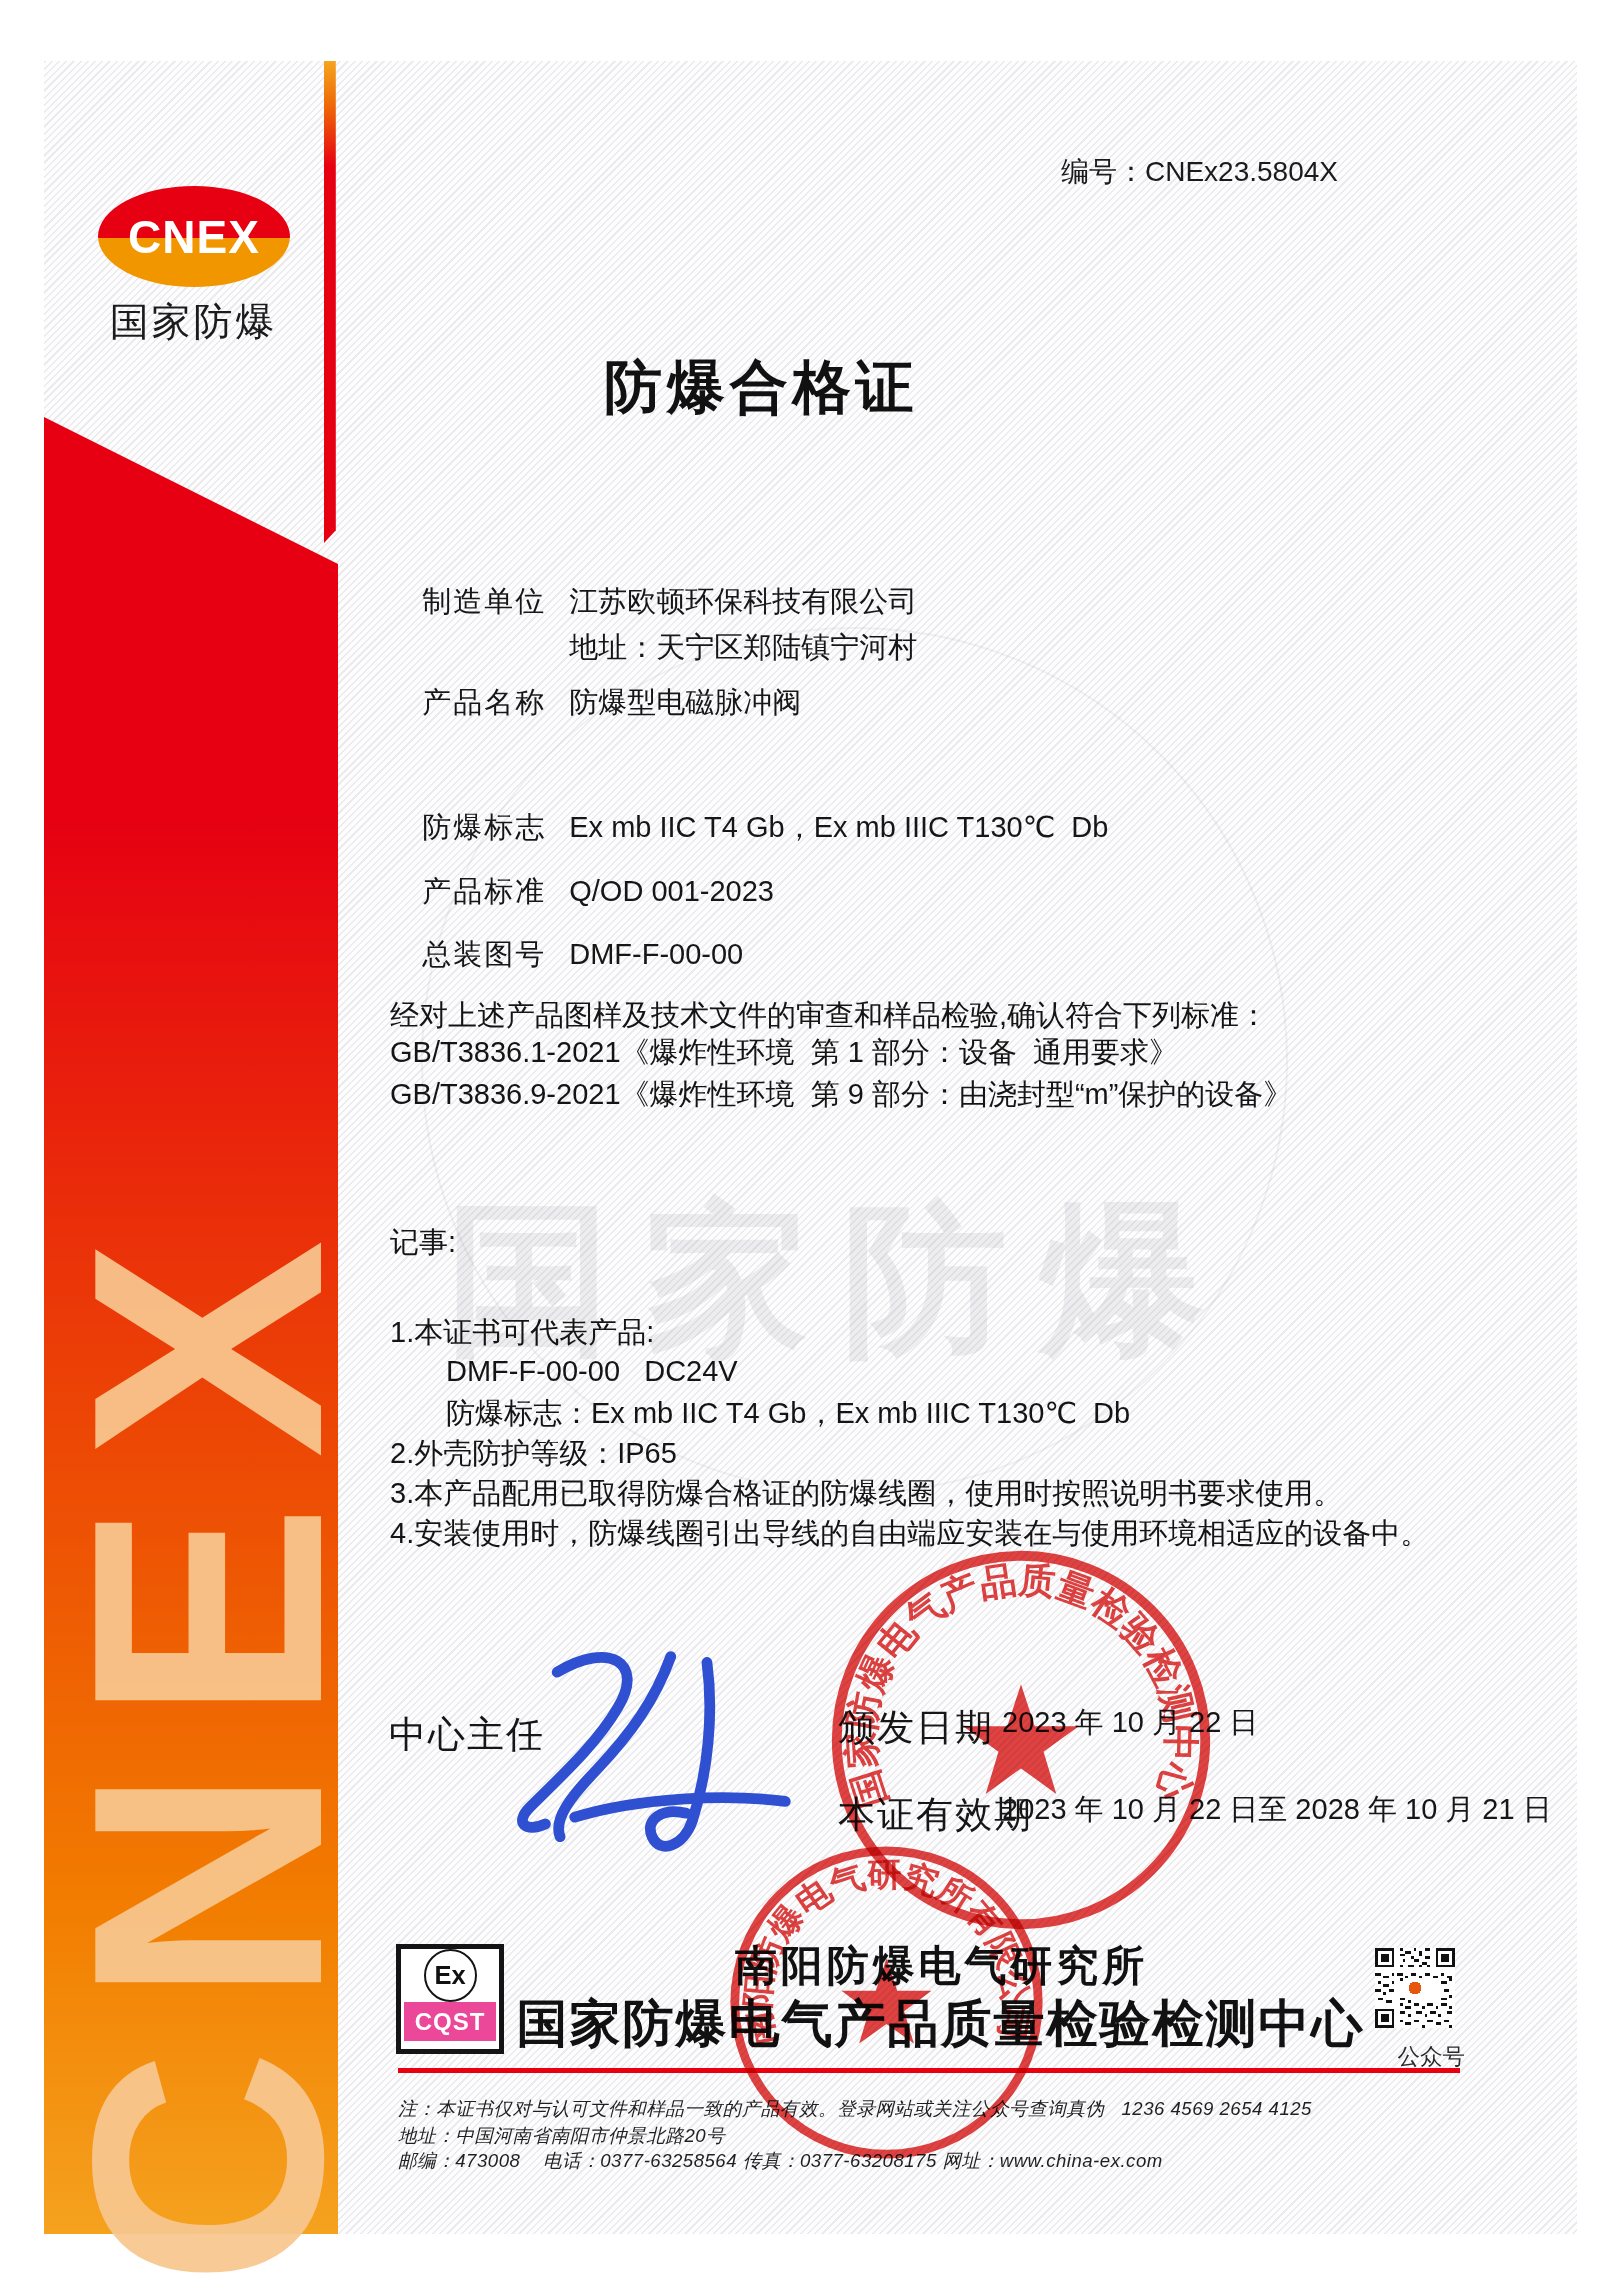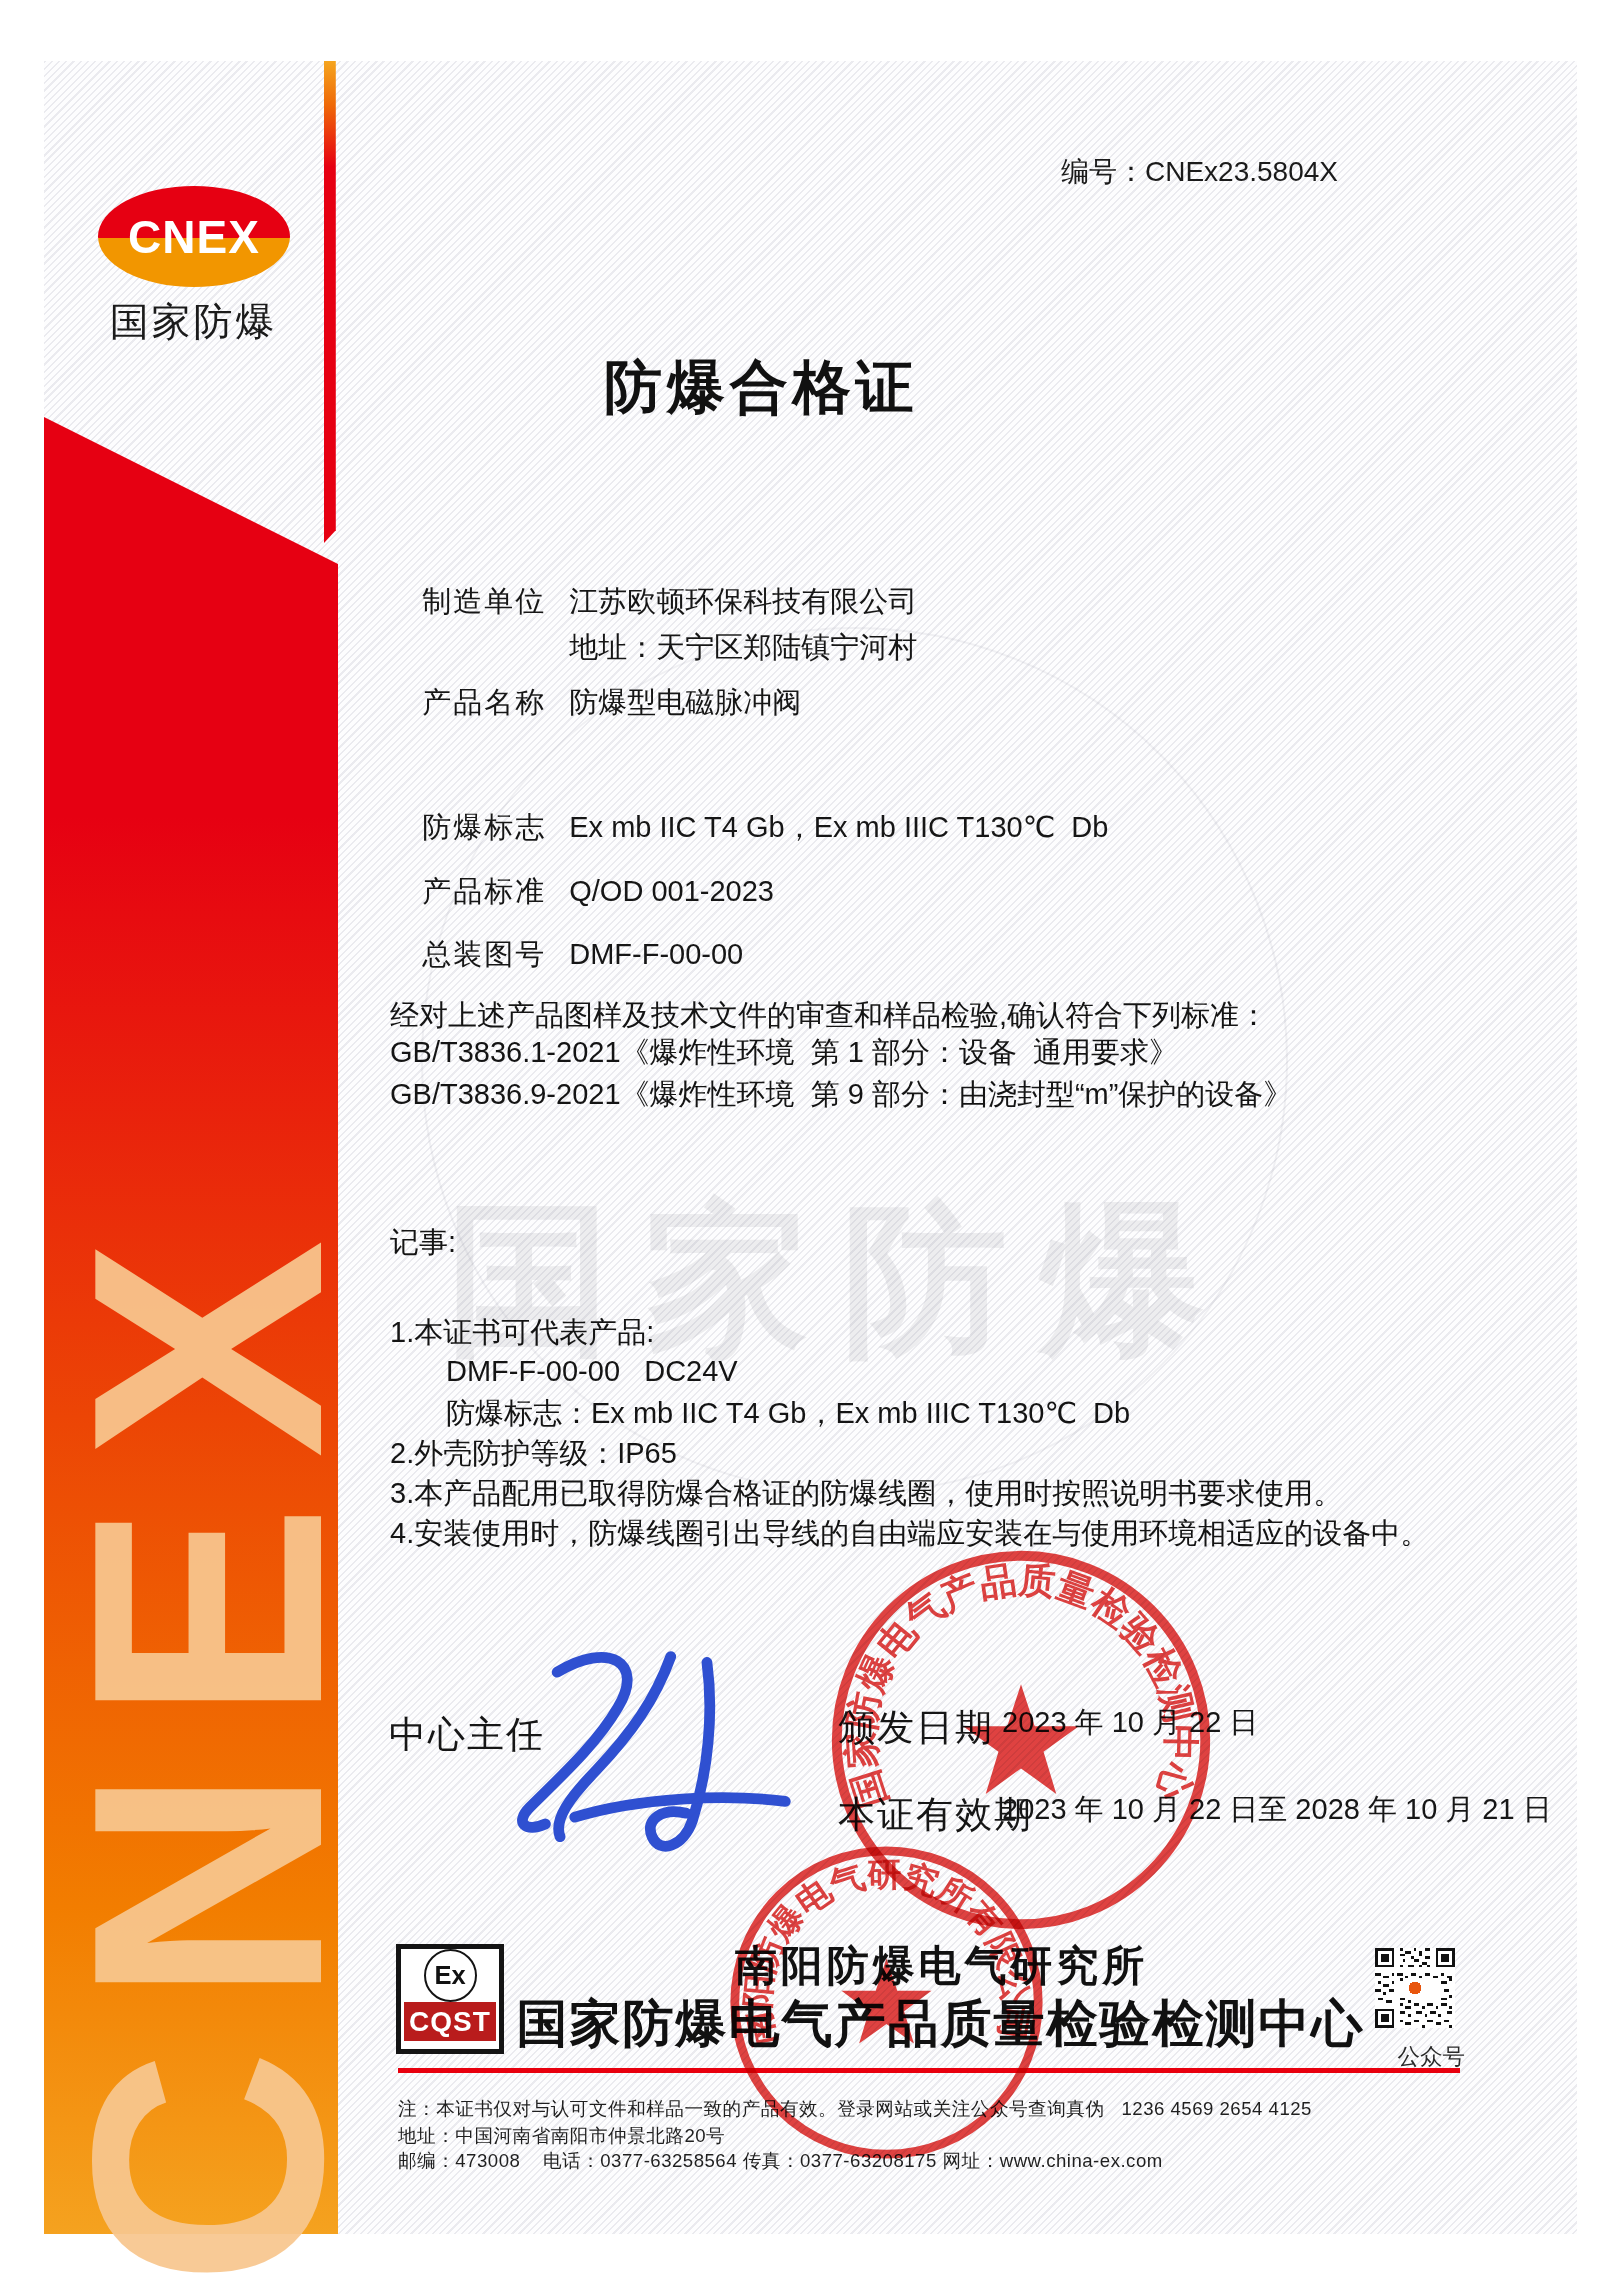--- a/index.html
+++ b/index.html
@@ -67,31 +67,31 @@
   .exmark{
     position:absolute;left:396px;top:1944px;width:98px;height:100px;
     border:5.9px solid #141414;background:#fff;
   }
   .exmark .extop{height:53px;display:flex;align-items:center;justify-content:center;}
   .exmark .excircle{
     width:49px;height:49px;border:2.9px solid #141414;border-radius:50%;
     display:flex;align-items:center;justify-content:center;font-size:25.5px;font-weight:700;color:#111;
   }
   .exmark .exbottom{
-    height:39px;margin:0 2.9px 2.9px 2.9px;background:#b91c1c;color:#fff;
-    display:flex;align-items:center;justify-content:center;font-size:28px;font-weight:700;letter-spacing:1px;
+    height:39px;margin:0 2.9px 2.9px 2.9px;background:#ec4899;color:#fff;
+    display:flex;align-items:center;justify-content:center;font-size:24px;font-weight:700;letter-spacing:1px;
   }
   .issuer-line1{position:absolute;left:510px;top:1938px;width:863px;text-align:center;
     font-size:42px;font-weight:700;letter-spacing:3.9px;color:#111;}
   .issuer-line2{position:absolute;left:470px;top:1990px;width:941px;text-align:center;
     font-size:51px;font-weight:700;letter-spacing:2px;color:#111;}
   .qr{position:absolute;left:1375px;top:1948px;width:80px;height:80px;background:#fff;}
   .qr-caption{position:absolute;left:1365px;top:2041px;width:100px;text-align:right;font-size:22.5px;color:#2a2a2a;}
   .redline{position:absolute;left:398px;top:2068px;width:1062px;height:4.9px;background:#e8000e;}
-  .foot{position:absolute;left:398px;font-size:18.6px;color:#1f1f1f;white-space:pre;letter-spacing:0.5px;}
+  .foot{position:absolute;left:398px;font-size:18.6px;color:#1f1f1f;white-space:pre;letter-spacing:0.5px;font-style:italic;}
 </style>
 </head>
 <body>
 
 <div class="page">
 
   <div class="paper"></div>
 
   <div class="band"></div>
   <div class="vline"></div>

